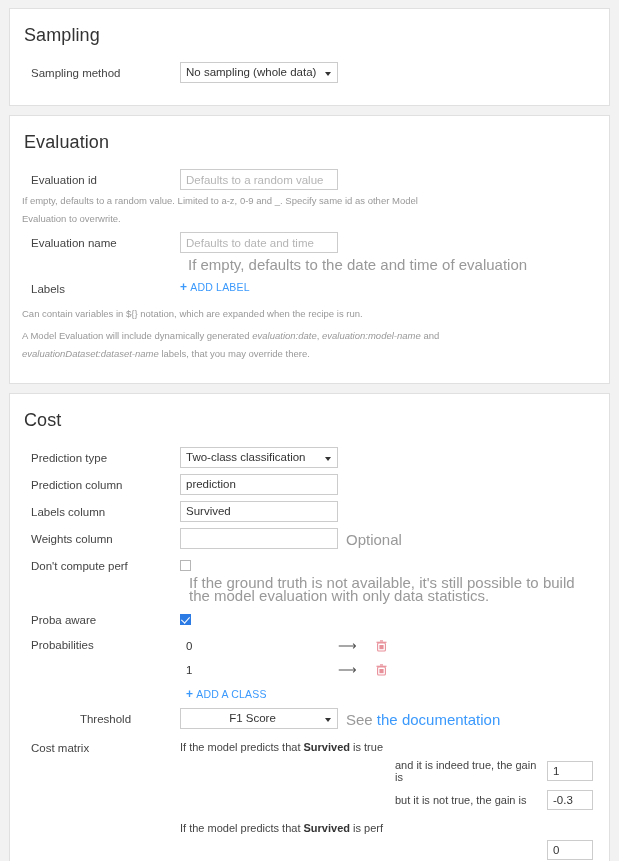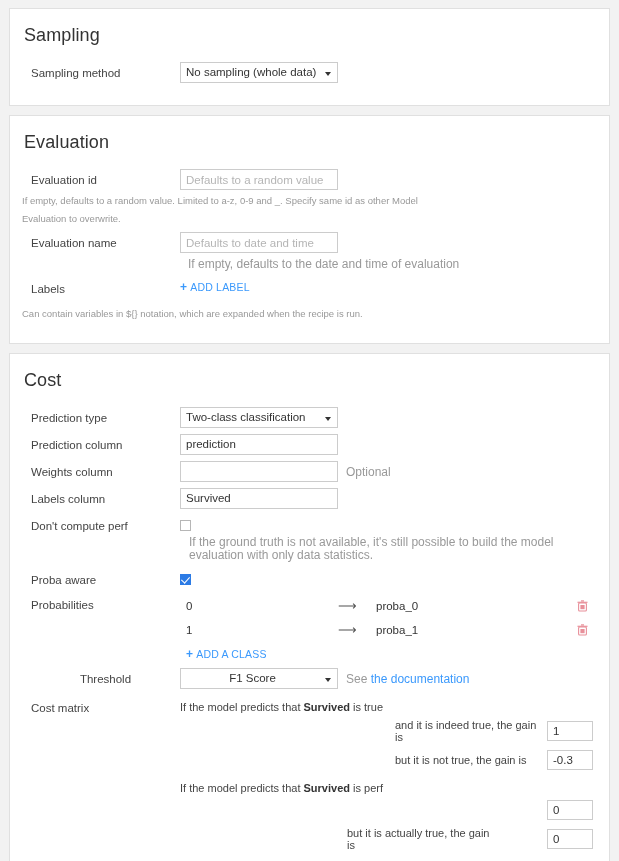--- a/index.html
+++ b/index.html
@@ -85,21 +85,21 @@
   }
   .caret {
     position: absolute;
     right: 6px; top: 9px;
     width: 0; height: 0;
     border-left: 3.5px solid transparent;
     border-right: 3.5px solid transparent;
     border-top: 4px solid #333;
   }
   .help {
-    font-size: 12px;
+    font-size: 15px;
     color: #999999;
     line-height: 13.5px;
     padding-top: 1px;
   }
   .help.inline { margin-left: 8px; padding-top: 5px; }
   .help.optional { margin-left: 8px; padding-top: 5px; }
   .helpblock {
     font-size: 9.5px;
     color: #999999;
     line-height: 18px;
@@ -237,20 +237,23 @@
     <div class="row tight">
       <div class="lbl">Labels</div>
       <div class="ctl">
         <span class="addlink">
           <span class="plus">+</span>
           <span>ADD LABEL</span>
         </span>
       </div>
     </div>
     <div class="helpblock" style="margin-top:8px;">Can contain variables in ${} notation, which are expanded when the recipe is run.</div>
+    <div class="helpblock">
+      <span>A Model Evaluation will include dynamically generated </span><i>evaluation:date</i><span>, </span><i>evaluation:model-name</i><span> and </span><i>evaluationDataset:dataset-name</i><span> labels, that you may override there.</span>
+    </div>
   </section>
 
   <section class="card">
     <div class="card-title">Cost</div>
 
     <div class="row">
       <div class="lbl">Prediction type</div>
       <div class="ctl">
         <div class="sel">
           <span>Two-class classification</span>
@@ -260,31 +263,31 @@
     </div>
 
     <div class="row">
       <div class="lbl">Prediction column</div>
       <div class="ctl">
         <input class="txt" type="text" value="prediction" style="">
       </div>
     </div>
 
     <div class="row">
+      <div class="lbl">Labels column</div>
+      <div class="ctl">
+        <input class="txt" type="text" value="Survived" style="">
+      </div>
+    </div>
+
+    <div class="row">
       <div class="lbl">Weights column</div>
       <div class="ctl">
         <input class="txt" type="text" value="" style="">
         <span class="help optional">Optional</span>
-      </div>
-    </div>
-
-    <div class="row">
-      <div class="lbl">Labels column</div>
-      <div class="ctl">
-        <input class="txt" type="text" value="Survived" style="">
       </div>
     </div>
 
     <div class="row">
       <div class="lbl">Don't compute perf</div>
       <div class="ctl">
         <span class="cb"></span>
         <span class="help" style="margin-left:9px;padding-top:5px;">If the ground truth is not available, it's still possible to build the model evaluation with only data statistics.</span>
       </div>
     </div>
@@ -295,34 +298,32 @@
         <span class="cb checked"></span>
       </div>
     </div>
 
     <div class="row">
       <div class="lbl">Probabilities</div>
       <div class="ctl" style="flex-direction:column;">
         <div class="probrow">
           <span class="prob-key">0</span>
           <span class="prob-arrow">⟶</span>
-          <span class="prob-val">proba_0</span>
           <span class="trash">
             <svg width="11" height="12" viewBox="0 0 11 12" aria-hidden="true">
               <rect x="1.6" y="3" width="7.8" height="8" rx="1" fill="none" stroke="#e8909a" stroke-width="1.1"></rect>
               <rect x="3.4" y="5" width="4.2" height="4.2" fill="#e8909a"></rect>
               <rect x="0.5" y="1.7" width="10" height="1.2" fill="#e8909a"></rect>
               <rect x="4" y="0.3" width="3" height="1.3" fill="#e8909a"></rect>
             </svg>
           </span>
         </div>
         <div class="probrow">
           <span class="prob-key">1</span>
           <span class="prob-arrow">⟶</span>
-          <span class="prob-val">proba_1</span>
           <span class="trash">
             <svg width="11" height="12" viewBox="0 0 11 12" aria-hidden="true">
               <rect x="1.6" y="3" width="7.8" height="8" rx="1" fill="none" stroke="#e8909a" stroke-width="1.1"></rect>
               <rect x="3.4" y="5" width="4.2" height="4.2" fill="#e8909a"></rect>
               <rect x="0.5" y="1.7" width="10" height="1.2" fill="#e8909a"></rect>
               <rect x="4" y="0.3" width="3" height="1.3" fill="#e8909a"></rect>
             </svg>
           </span>
         </div>
         <div style="padding-left:6px;margin-top:2px;">

